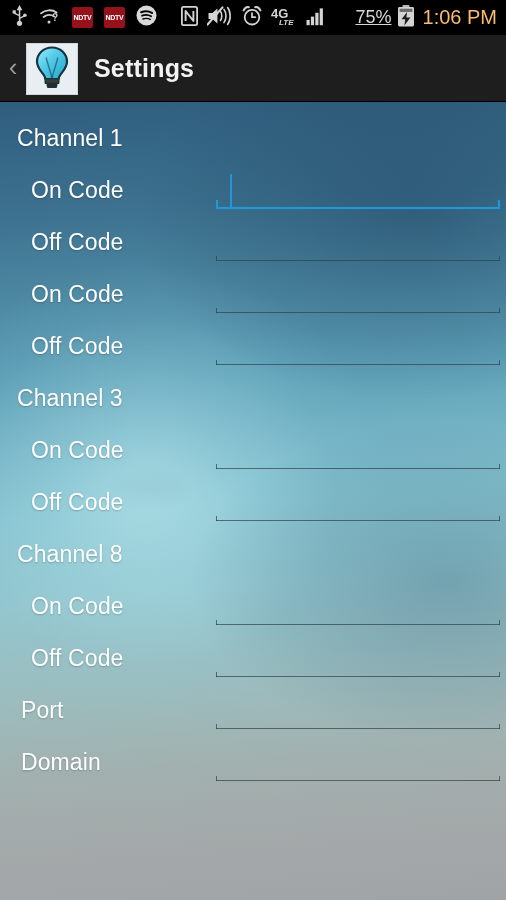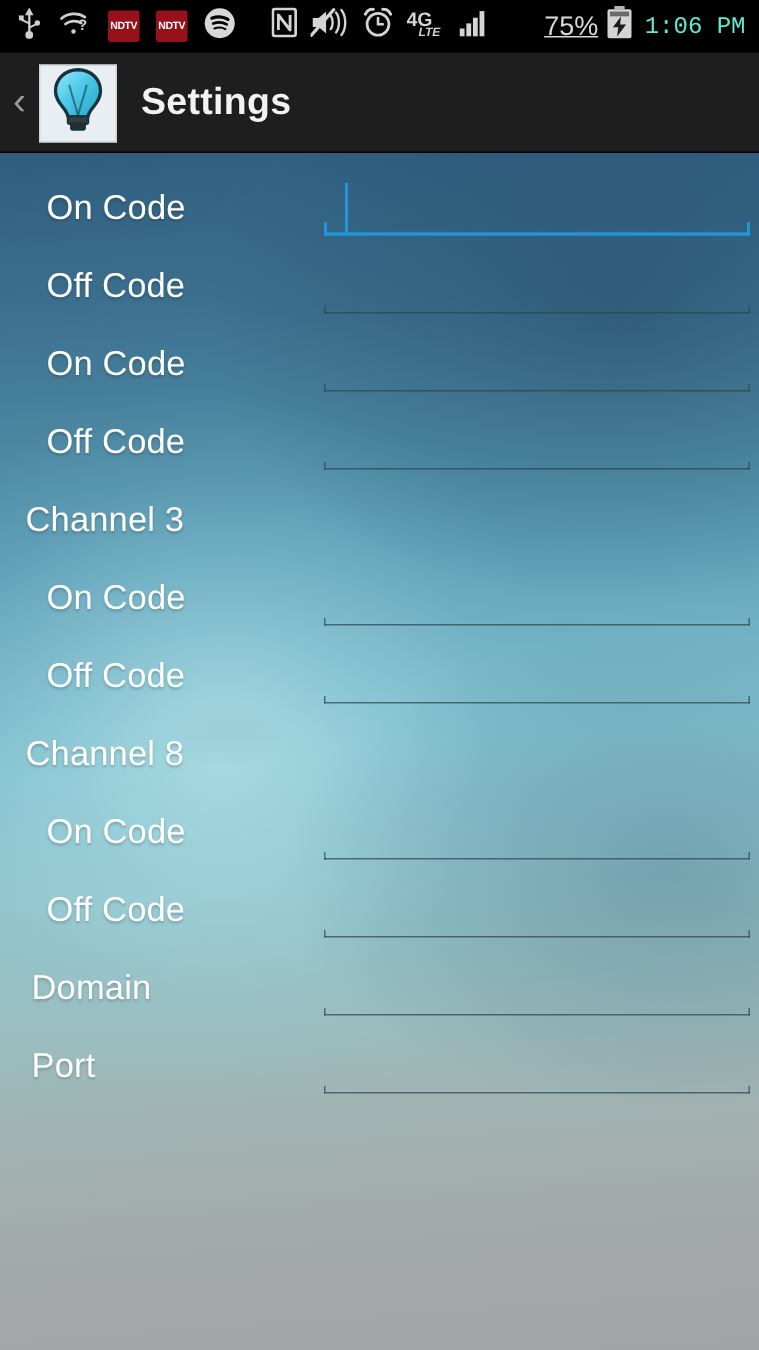--- a/index.html
+++ b/index.html
@@ -32,22 +32,22 @@
     font-size:7px; font-weight:bold; letter-spacing:-0.3px;
     display:flex; align-items:center; justify-content:center;
     font-family:"Liberation Sans", sans-serif;
   }
   .sb-txt {
     color:#d8d8d8; font-size:18px; font-weight:400;
     font-family:"Liberation Sans", sans-serif;
     letter-spacing:0px; white-space:nowrap;text-decoration:underline;
   }
   .sb-clock {
-    color:#5eead4; font-size:16px; font-weight:400;
-    font-family:Liberation Mono, monospace;
+    color:#fdba74; font-size:20px; font-weight:400;
+    font-family:Liberation Sans, sans-serif;
     white-space:nowrap; padding-left:3px;
   }
 
   
   #actionbar {
     position:absolute; top:36px; left:0;
     width:506px; height:66px;
     background:#1e1e1e;
     display:flex; align-items:center;
     border-bottom:1px solid #000;
@@ -325,20 +325,23 @@
   </div>
 
   <div id="content">
     <div class="bg-layer" id="bg-base"></div>
     <div class="bg-layer" id="bg-sheen"></div>
     <div class="bg-layer" id="bg-sheen2"></div>
     <div class="bg-layer" id="bg-sheen3"></div>
     <div class="bg-layer" id="bg-ghost"></div>
 
     <div id="form">
+        <div class="row indent-0">
+          <div class="row-label">Channel 1</div>
+        </div>
         <div class="row indent-1">
           <div class="row-label">On Code</div>
           <div class="field focused">
             <input type="text" class="field-input" placeholder="" style="">
             <div class="caret"></div>
             <div class="field-line"></div>
           </div>
         </div>
         <div class="row indent-1">
           <div class="row-label">Off Code</div>
@@ -389,28 +392,28 @@
           </div>
         </div>
         <div class="row indent-1">
           <div class="row-label">Off Code</div>
           <div class="field">
             <input type="text" class="field-input" placeholder="" style="">
             <div class="field-line"></div>
           </div>
         </div>
         <div class="row indent-d">
+          <div class="row-label">Port</div>
+          <div class="field">
+            <input type="text" class="field-input" placeholder="" style="">
+            <div class="field-line"></div>
+          </div>
+        </div>
+        <div class="row indent-d">
           <div class="row-label">Domain</div>
-          <div class="field">
-            <input type="text" class="field-input" placeholder="" style="">
-            <div class="field-line"></div>
-          </div>
-        </div>
-        <div class="row indent-d">
-          <div class="row-label">Port</div>
           <div class="field">
             <input type="text" class="field-input" placeholder="" style="">
             <div class="field-line"></div>
           </div>
         </div>
       </div>
   </div>
 
 </div>
 

